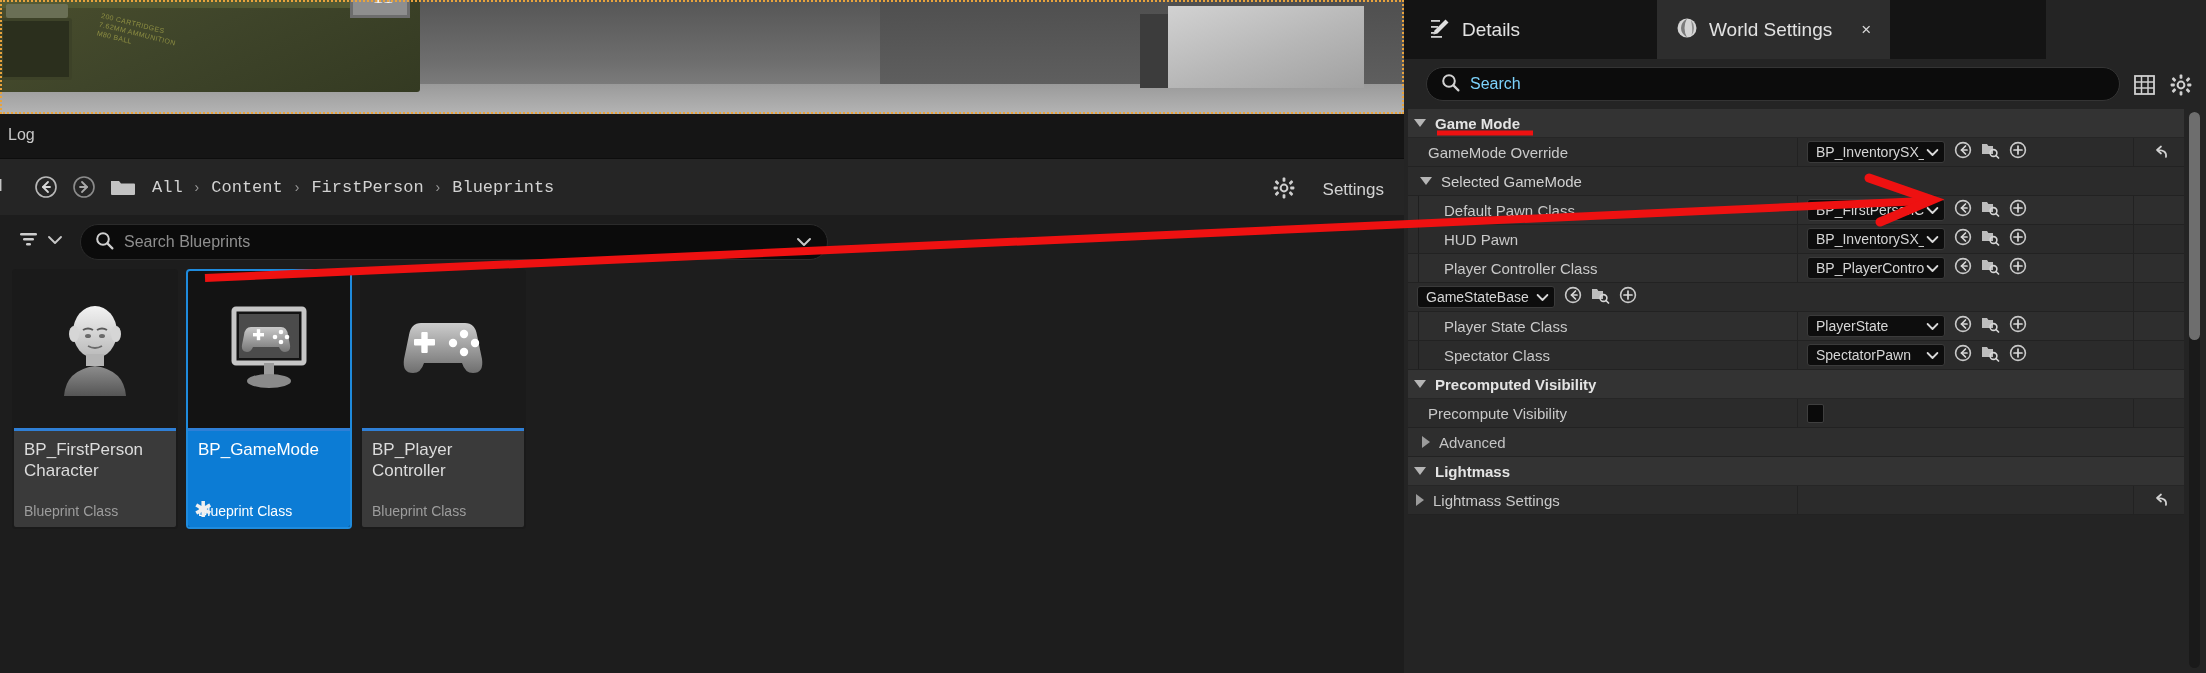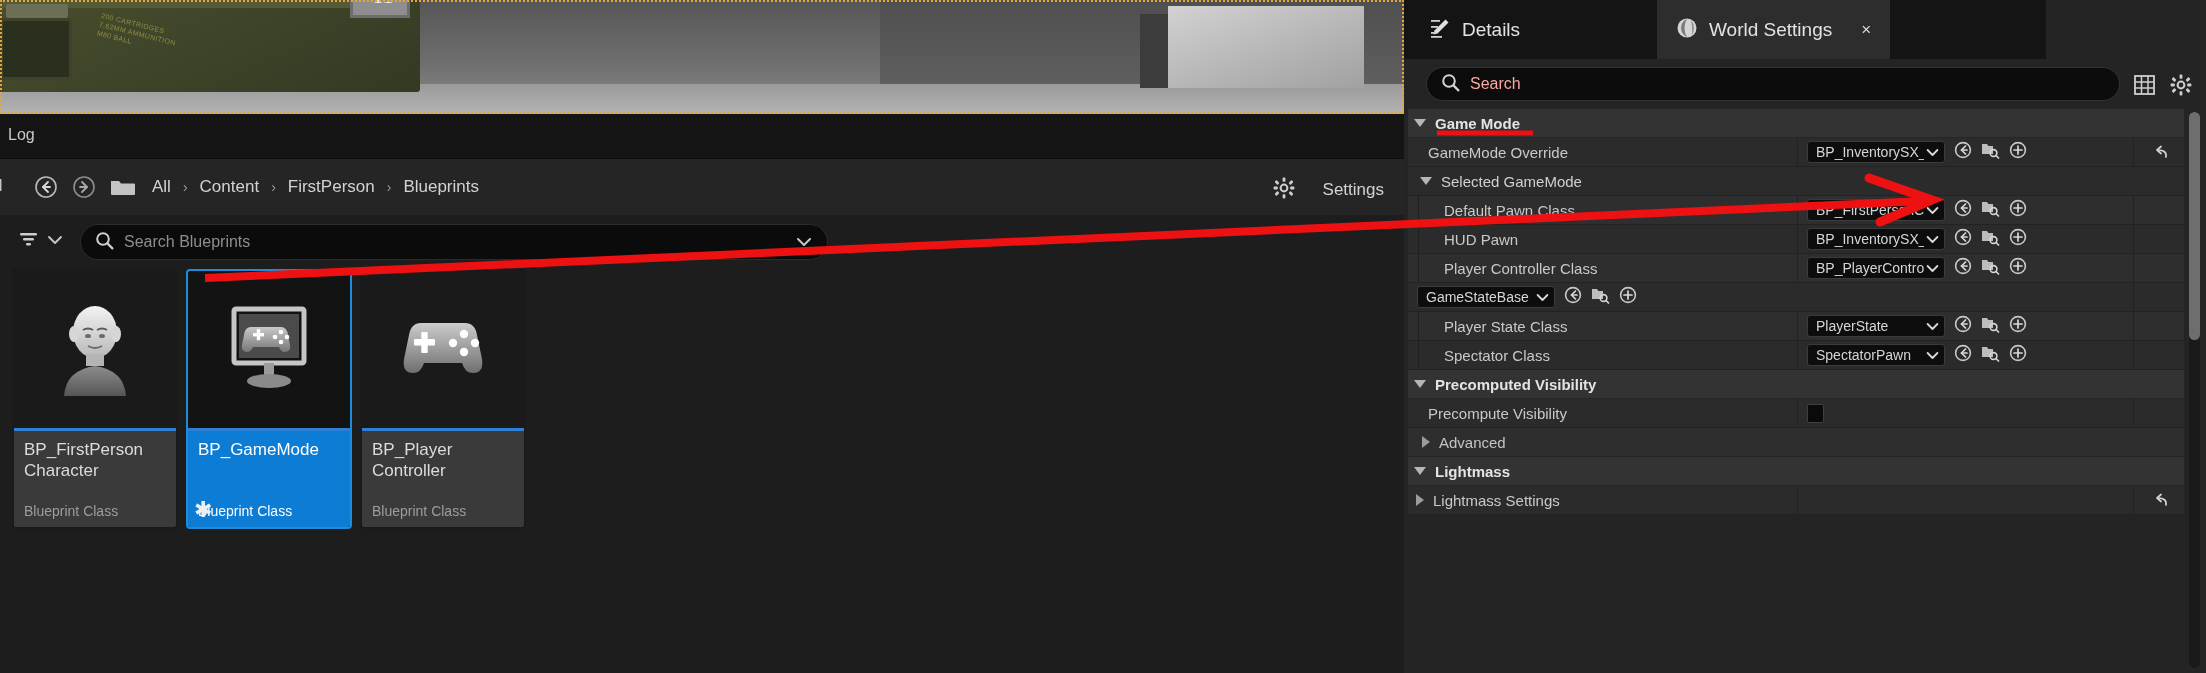--- a/index.html
+++ b/index.html
@@ -104,21 +104,21 @@
   #crumb-all-cut {
     position:absolute; left:-6px; top:17px;
     color:#c4c4c4; font-size:17px; letter-spacing:1px;
   }
   #crumb-folder-icon { position:absolute; left:110px; top:18px; }
   #crumb-items {
     position:absolute; left:142px; top:0; height:56px;
     display:flex; align-items:center; gap:0;
   }
   .crumb-item {
-    color:#d2d2d2; font-size:17px; padding:0 10px;
+    color:#d2d2d2; font-size:17px; padding:0 10px;font-family:Liberation Mono, monospace;
   }
   .crumb-sep { color:#9a9a9a; font-size:14px; padding:0 2px; }
   #settings-btn {
     position:absolute; right:12px; top:14px;
     display:flex; align-items:center; gap:9px;
     padding:4px 8px;
   }
   #settings-label { color:#d2d2d2; font-size:17px;margin-left:19px; }
 
   
@@ -181,21 +181,21 @@
 
   #search-bar-right {
     position:absolute; left:0; top:59px; width:802px; height:50px;
     background:#242424;
   }
   #details-search {
     position:absolute; left:22px; top:8px; width:694px; height:34px;
     background:#0c0c0c; border:1px solid #343434; border-radius:17px;
     display:flex; align-items:center; gap:10px; padding:0 14px;
   }
-  #details-search-placeholder { color:#fca5a5; font-size:16px;text-align:center; }
+  #details-search-placeholder { color:#7dd3fc; font-size:16px;text-align:center; }
   #grid-btn { position:absolute; left:730px; top:16px; }
   #gear-btn { position:absolute; left:766px; top:15px; }
 
   #proplist {
     position:absolute; left:4px; top:109px;
     width:776px; height:564px; overflow:hidden;
   }
   .cat-row {
     height:29px; background:#333333; display:flex; align-items:center;
     padding-left:6px; border-bottom:1px solid #262626;

